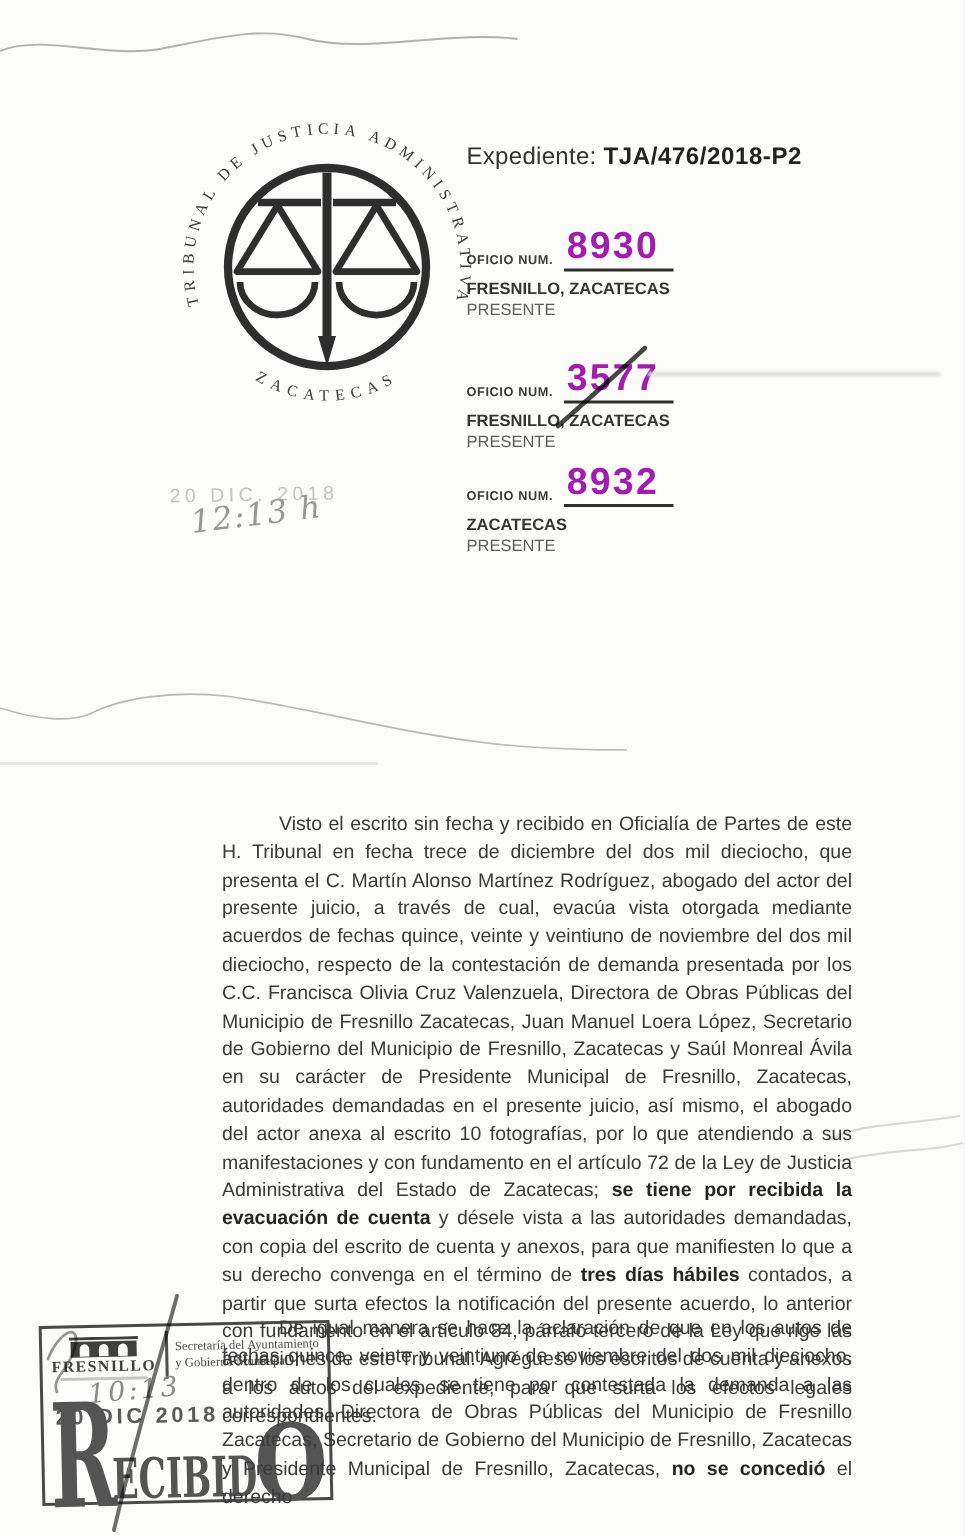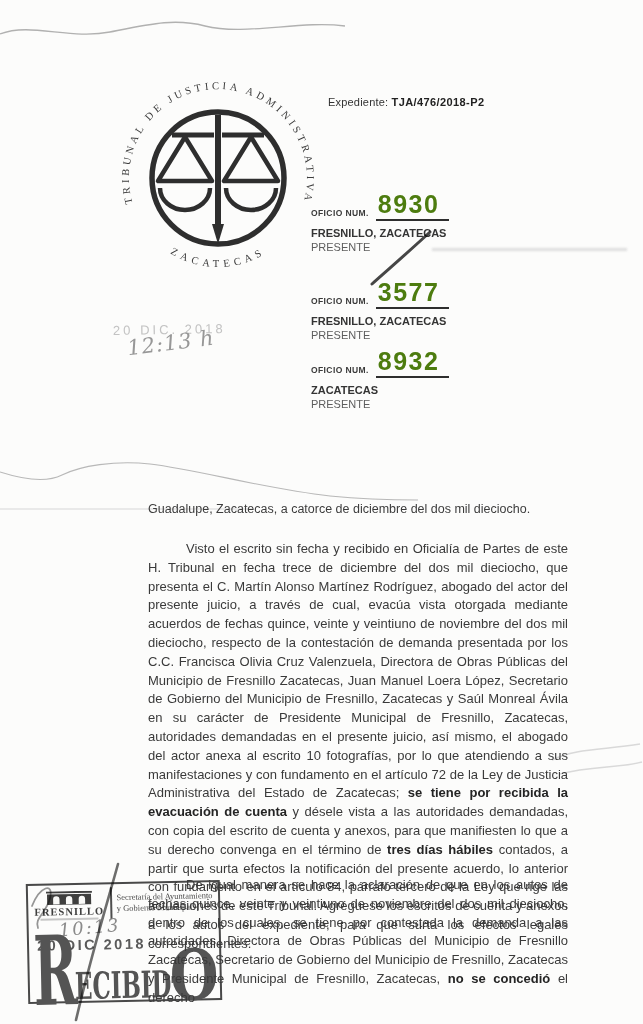--- a/index.html
+++ b/index.html
@@ -3,28 +3,28 @@
 <meta charset="utf-8">
 <style>
   html,body{margin:0;padding:0;background:#e8e8e8;}
   .page{
     position:relative;width:643px;height:1024px;margin:0 auto;
     background:#fcfcfb;overflow:hidden;
     font-family:"Liberation Sans",sans-serif;color:#383838;
   }
   .abs{position:absolute;}
   
-  .expediente{left:328px;top:96px;font-size:11px;letter-spacing:.2px;color:#333;}
+  .expediente{left:311px;top:96px;font-size:16px;letter-spacing:.2px;color:#333;}
   .expediente b{color:#222;letter-spacing:.4px;}
   
   .oficio{left:311px;width:270px;}
   .oficio-head{display:flex;align-items:flex-end;gap:7px;}
   .oficio-label{font-size:8.5px;font-weight:bold;color:#3a3a3a;letter-spacing:.4px;padding-bottom:3px;}
-  .oficio-number{font-size:25px;font-weight:bold;color:#4d7c0f;line-height:.95;
-    border-bottom:2.5px solid #2e2e2e;padding:0 10px 2px 2px;letter-spacing:1.5px;margin-top:40px;}
+  .oficio-number{font-size:25px;font-weight:bold;color:#a21caf;line-height:.95;
+    border-bottom:2.5px solid #2e2e2e;padding:0 10px 2px 2px;letter-spacing:1.5px;}
   .addr{font-size:11px;font-weight:bold;color:#343434;line-height:14.5px;}
   .addr-wrap{margin-top:5px;}
   .present{font-size:11px;color:#5d5d5d;line-height:14.5px;}
   
   .rcv-date-faint{left:113px;top:322px;font-size:13px;color:#c3c3c3;letter-spacing:3px;transform:rotate(-1deg);}
   .rcv-time-hand{left:127px;top:331px;font-family:"DejaVu Serif",serif;font-style:italic;
     font-size:21px;color:#979797;transform:rotate(-7deg);letter-spacing:1px;}
   
   .intro{left:148px;top:421px;width:421px;font-size:15px;line-height:24.5px;text-align:justify;color:#353535;}
   .intro .bi{font-weight:bold;font-style:italic;color:#232323;}
@@ -145,21 +145,20 @@
 
   <div class="abs rcv-date-faint">20 DIC. 2018</div>
   <div class="abs rcv-time-hand">12:13 h</div>
 
 
   <svg class="abs artifact" style="left:0;top:450px;" width="420" height="60" viewBox="0 0 420 60">
     <path d="M0,22 C25,30 48,32 62,25 C80,16 115,10 150,14 C200,20 260,38 330,46 C360,49 390,50 418,50" fill="none" stroke="#acacac" stroke-width="1.1" opacity="0.85"></path>
   </svg>
   <div class="abs artifact streak"></div>
 
-  <div class="abs dateline">Guadalupe, Zacatecas, a catorce de diciembre del dos mil dieciocho.</div>
 
   <p class="abs bodyp p1" style="margin:0;"><span>Visto el escrito sin fecha y recibido en Oficialía de Partes de este H. Tribunal en fecha trece de diciembre del dos mil dieciocho, que presenta el C.  Martín Alonso Martínez Rodríguez, abogado del actor del presente juicio, a través de cual, evacúa vista otorgada mediante acuerdos de fechas quince, veinte y veintiuno de noviembre del dos mil dieciocho, respecto de la contestación de demanda presentada por los C.C. Francisca Olivia Cruz Valenzuela, Directora de Obras Públicas del Municipio de Fresnillo Zacatecas, Juan Manuel Loera López, Secretario de Gobierno del Municipio de Fresnillo, Zacatecas y Saúl Monreal Ávila en su carácter de Presidente Municipal de Fresnillo, Zacatecas, autoridades demandadas en el presente juicio, así mismo, el abogado del actor anexa al escrito 10 fotografías, por lo que atendiendo a sus manifestaciones y con fundamento en el artículo 72 de la Ley de Justicia Administrativa del Estado de Zacatecas; </span><span class="b">se tiene por recibida la evacuación de cuenta</span><span> y désele vista a las autoridades demandadas, con copia del escrito de cuenta y anexos, para que manifiesten lo que a su derecho convenga en el término de </span><span class="b">tres días hábiles</span><span> contados, a partir que surta efectos la notificación del presente acuerdo, lo anterior con fundamento en el artículo 84, párrafo tercero de la Ley que rige las actuaciones de este Tribunal. Agréguese los escritos de cuenta y anexos a los autos del expediente, para que surta los efectos legales correspondientes.</span></p>
 
   <p class="abs bodyp p2" style="margin:0;"><span>De igual manera se hace la aclaración de que en los autos de fechas quince, veinte y veintiuno de noviembre del dos mil dieciocho, dentro de los cuales, se tiene por contestada la demanda a las autoridades, Directora de Obras Públicas del Municipio de Fresnillo Zacatecas, Secretario de Gobierno del Municipio de Fresnillo, Zacatecas y Presidente Municipal de Fresnillo, Zacatecas, </span><span class="b">no se concedió</span><span> el derecho</span></p>
 
   <div class="abs stamp">
     <div class="stamp-head">
       <div class="logo-box">
         <svg width="46" height="14" viewBox="0 0 46 14">
           <rect x="0" y="0" width="46" height="2" fill="#3f3f3f"></rect>

